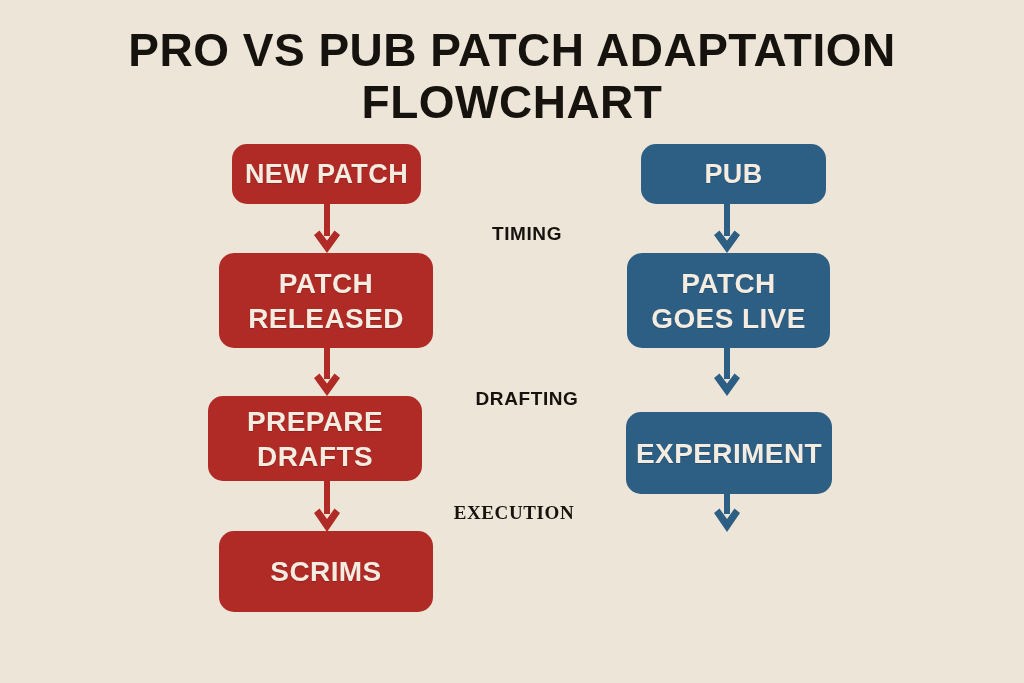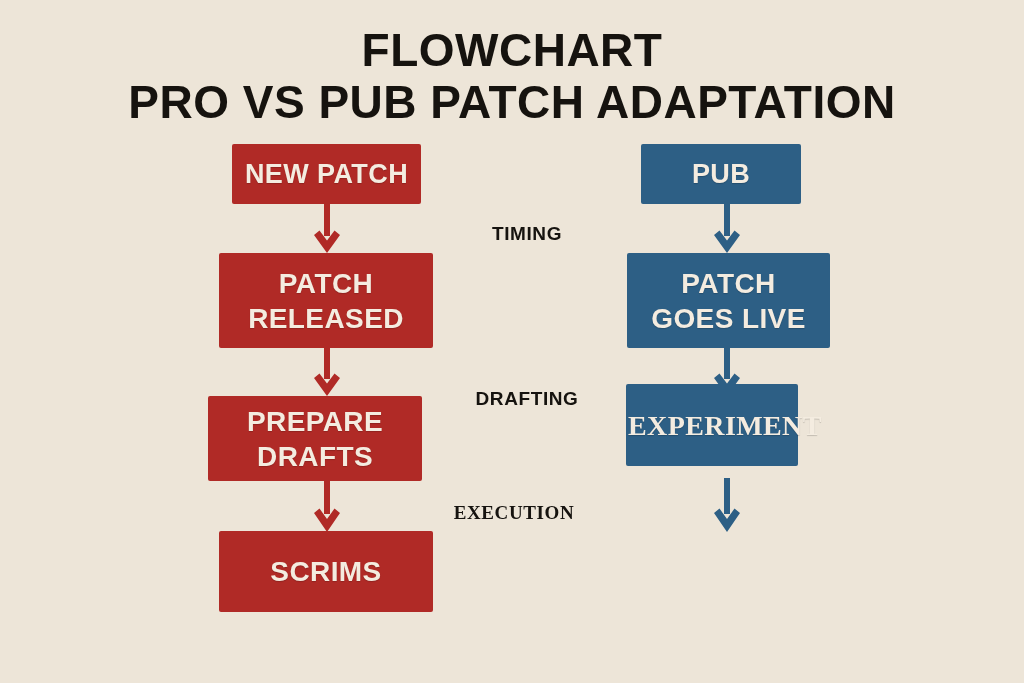--- a/index.html
+++ b/index.html
@@ -39,27 +39,27 @@
     display: block;
   }
 
   
   .node {
     position: absolute;
     display: flex;
     align-items: center;
     justify-content: center;
     text-align: center;
-    border-radius: 2px;
+    border-radius: 15px;
     color: #f4ece0;
     font-weight: bold;
     letter-spacing: 0.4px;
     text-transform: uppercase;
     box-sizing: border-box;
-    padding: 2px 2px;
+    padding: 2px 8px;
     text-shadow: 0 1px 1px rgba(0,0,0,0.18);
   }
   .node.red  { background: #b02a26; }
   .node.blue { background: #2d5f85; }
   .node .node-label {
     display: block;
     width: 100%;
     white-space: pre-line;
   }
 
@@ -88,22 +88,22 @@
     text-align: center;
     transform: translateX(-50%);
   }
 </style>
 </head>
 <body>
 
 <div id="canvas">
 
   <div class="title">
+    <span class="line">PRO VS PUB PATCH ADAPTATION</span>
     <span class="line">FLOWCHART</span>
-    <span class="line">PRO VS PUB PATCH ADAPTATION</span>
   </div>
 
   <div class="node red s1" style="left:232px; top:144px; width:189px; height:60px;">
     <span class="node-label">NEW PATCH</span>
   </div>
 
   <div class="arrow" style="left:313px; top:204px;">
     <svg width="28" height="50" viewBox="0 0 28 50" aria-hidden="true">
       <rect x="11" y="0" width="6" height="32" fill="#b02a26"></rect>
       <path d="M14 49 L1 31 L6.5 26.5 L14 36.5 L21.5 26.5 L27 31 Z" fill="#b02a26"></path>
@@ -143,21 +143,21 @@
   </div>
 
   <div class="stage-label" style="left:527px; top:388px;">
     <span>DRAFTING</span>
   </div>
 
   <div class="stage-label" style="left:514px; top:502px;font-family:Liberation Serif, serif;">
     <span>EXECUTION</span>
   </div>
 
-  <div class="node blue s1" style="left:641px; top:144px; width:160px; height:60px;">
+  <div class="node blue s1" style="left:641px; top:144px; width:185px; height:60px;">
     <span class="node-label">PUB</span>
   </div>
 
   <div class="arrow" style="left:713px; top:204px;">
     <svg width="28" height="50" viewBox="0 0 28 50" aria-hidden="true">
       <rect x="11" y="0" width="6" height="32" fill="#2d5f85"></rect>
       <path d="M14 49 L1 31 L6.5 26.5 L14 36.5 L21.5 26.5 L27 31 Z" fill="#2d5f85"></path>
     </svg>
   </div>
 
@@ -166,21 +166,21 @@
 GOES LIVE</span>
   </div>
 
   <div class="arrow" style="left:713px; top:348px;">
     <svg width="28" height="49" viewBox="0 0 28 49" aria-hidden="true">
       <rect x="11" y="0" width="6" height="31" fill="#2d5f85"></rect>
       <path d="M14 48 L1 30 L6.5 25.5 L14 35.5 L21.5 25.5 L27 30 Z" fill="#2d5f85"></path>
     </svg>
   </div>
 
-  <div class="node blue s3" style="left:626px; top:384px; width:172px; height:82px;font-family:Liberation Serif, serif;">
+  <div class="node blue s3" style="left:626px; top:412px; width:206px; height:82px;">
     <span class="node-label">EXPERIMENT</span>
   </div>
 
   <div class="arrow" style="left:713px; top:478px;">
     <svg width="28" height="55" viewBox="0 0 28 55" aria-hidden="true">
       <rect x="11" y="0" width="6" height="36" fill="#2d5f85"></rect>
       <path d="M14 54 L1 35 L6.5 30.5 L14 41 L21.5 30.5 L27 35 Z" fill="#2d5f85"></path>
     </svg>
   </div>
 

